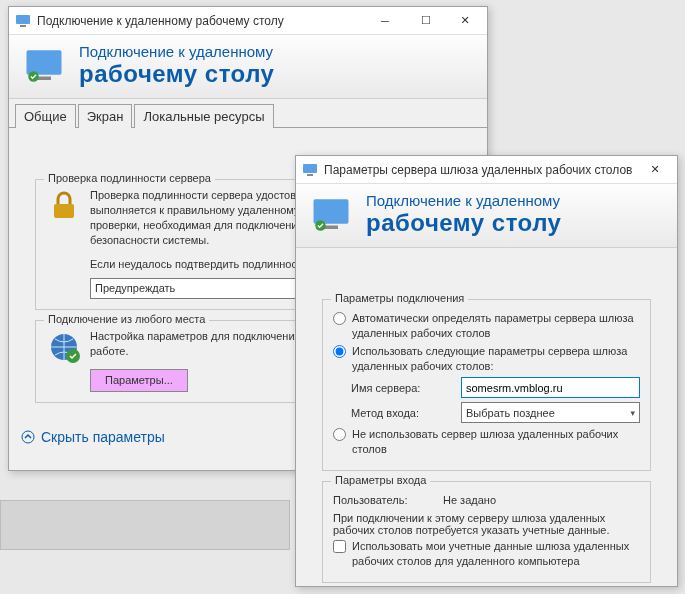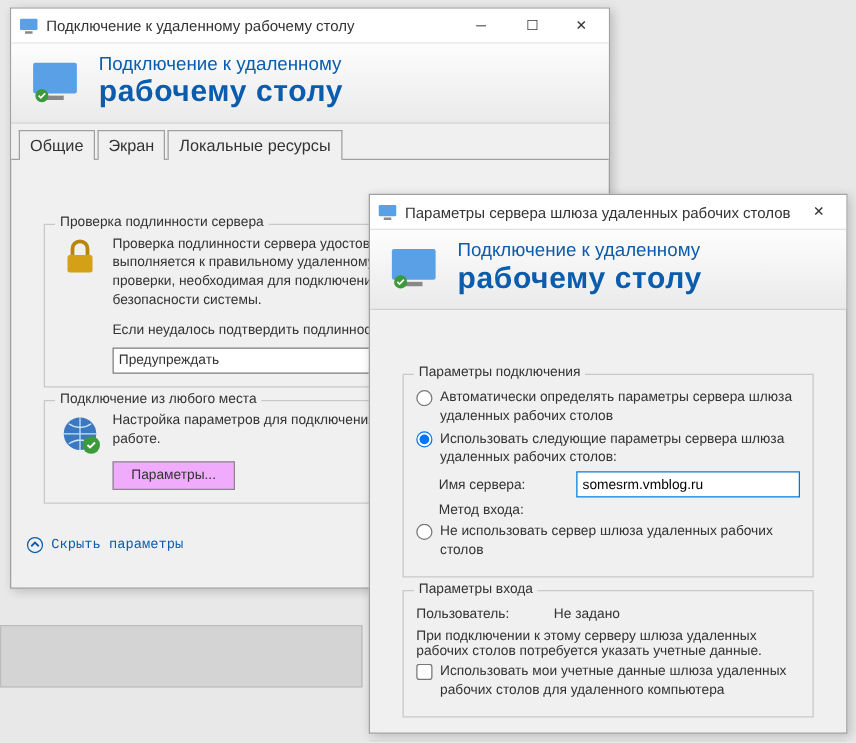--- a/index.html
+++ b/index.html
@@ -89,21 +89,21 @@
 .combo .arrow { font-size: 9px; color: #555; }
 
 .btn {
   border: 1px solid #888; background: #f0abfc;
   padding: 3px 14px; font-size: 11px; min-width: 70px;
   display: inline-flex; justify-content: center; align-items: center;
 }
 
 .footer { display: flex; align-items: center; padding: 8px 12px; }
 .footer .arrow-up { margin-right: 6px; }
-.footer .link { color: #0b5cad; font-size: 11px; font-family: Liberation Mono, monospace; }
+.footer .link { color: #0b5cad; font-size: 14px; }
 
 .radio-row, .check-row { display: flex; align-items: flex-start; margin: 3px 0; }
 .radio-row input, .check-row input { margin: 1px 6px 0 0; flex-shrink: 0; }
 .radio-row label, .check-row label { line-height: 1.35; }
 
 .form-row { display: flex; align-items: center; margin: 4px 0 4px 18px; }
 .form-row .lbl { width: 110px; flex-shrink: 0; }
 .form-row .input {
   flex: 1; height: 21px; border: 1px solid #0078d7; padding: 0 4px;
   font-size: 11px; background: #fff;
@@ -237,20 +237,24 @@
         <input type="radio" name="gw" checked="" style="">
         <label>Использовать следующие параметры сервера шлюза удаленных рабочих столов:</label>
       </div>
 
       <div class="form-row">
         <span class="lbl">Имя сервера:</span>
         <input class="input" value="somesrm.vmblog.ru" style="">
       </div>
       <div class="form-row">
         <span class="lbl">Метод входа:</span>
+        <div class="combo">
+          <span>Выбрать позднее</span>
+          <span class="arrow">▾</span>
+        </div>
       </div>
 
 
       <div class="radio-row">
         <input type="radio" name="gw" style="">
         <label>Не использовать сервер шлюза удаленных рабочих столов</label>
       </div>
     </div>
 
     <div class="fieldset">

